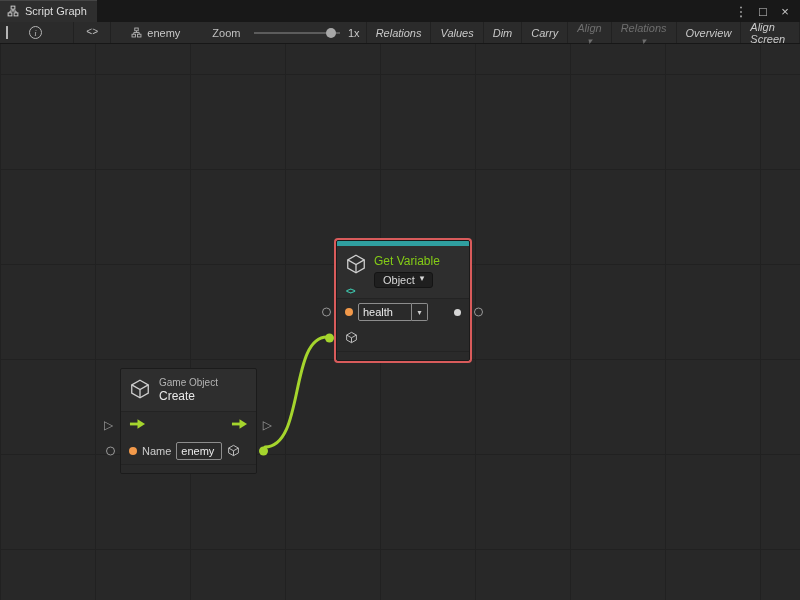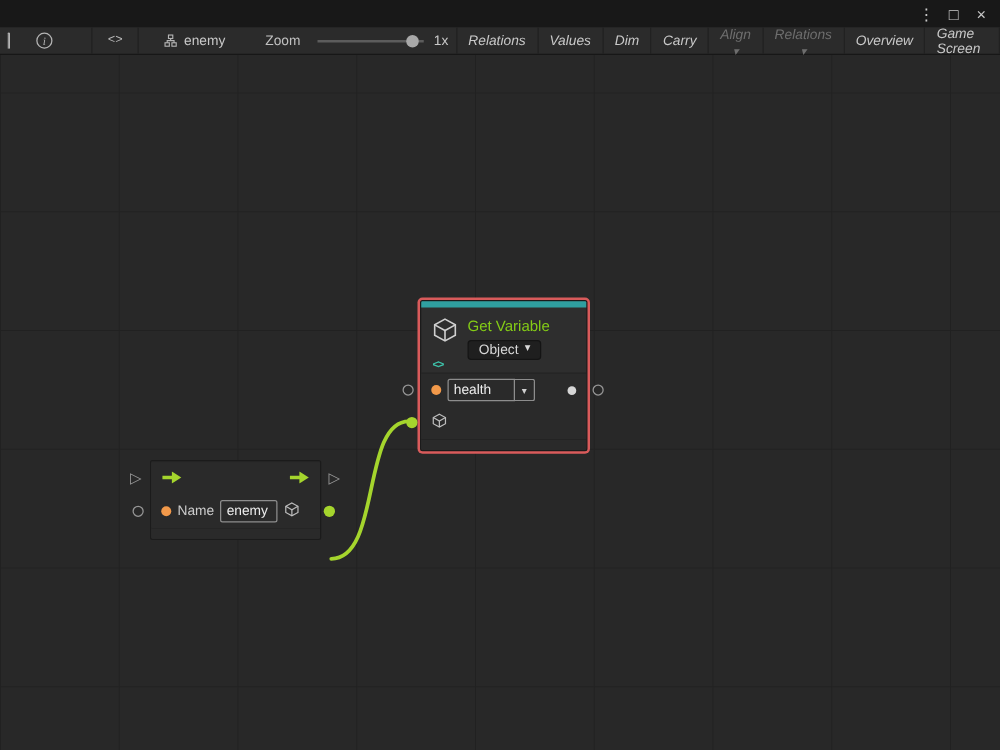--- a/index.html
+++ b/index.html
@@ -108,20 +108,29 @@
   .flow-spacer { flex:1; }
 
   .wires { position:absolute; inset:0; pointer-events:none; }
 </style>
 </head>
 <body>
 
 <div class="window">
 
   <div class="titlebar">
+    <div class="tab">
+      <svg width="12" height="12" viewBox="0 0 16 16" fill="none" stroke="#cccccc" stroke-width="1.3">
+        <rect x="5.5" y="1.5" width="5" height="4"></rect>
+        <rect x="1.5" y="10.5" width="5" height="4"></rect>
+        <rect x="9.5" y="10.5" width="5" height="4"></rect>
+        <path d="M8 5.5 V8 M4 10.5 V8 H12 V10.5"></path>
+      </svg>
+      <span>Script Graph</span>
+    </div>
     <div class="titlebar-controls">
       <span class="tb-ctrl">⋮</span>
       <span class="tb-ctrl">□</span>
       <span class="tb-ctrl">×</span>
     </div>
   </div>
 
   <div class="toolbar">
     <div class="tb-item">
       <span class="lock-icon">
@@ -169,21 +178,21 @@
         <span class="caret-glyph">▾</span>
       </div>
       <div class="tb-btn disabled">
         <span>Relations</span>
         <span class="caret-glyph">▾</span>
       </div>
       <div class="tb-btn">
         <span>Overview</span>
       </div>
       <div class="tb-btn">
-        <span>Game Screen</span>
+        <span>Align Screen</span>
       </div>
     </div>
   </div>
 
   <div class="canvas">
 
     <svg class="wires" width="800" height="556">
       <path d="M 265 403 C 305 403, 289 293, 327 293" fill="none" stroke-width="3" stroke-linecap="round" stroke="#a5d52d"></path>
     </svg>
 
@@ -226,20 +235,33 @@
             <path d="M12 2.5 L21 7.5 V16.5 L12 21.5 L3 16.5 V7.5 Z"></path>
             <path d="M3 7.5 L12 12.5 L21 7.5"></path>
             <path d="M12 12.5 V21.5"></path>
           </svg>
         </span>
       </div>
       <div class="footer"></div>
     </div>
 
     <div class="node node-create">
+      <div class="cr-header">
+        <span>
+          <svg width="22" height="22" viewBox="0 0 24 24" fill="none" stroke="#cfcfcf" stroke-width="1.4">
+            <path d="M12 2.5 L21 7.5 V16.5 L12 21.5 L3 16.5 V7.5 Z"></path>
+            <path d="M3 7.5 L12 12.5 L21 7.5"></path>
+            <path d="M12 12.5 V21.5"></path>
+          </svg>
+        </span>
+        <div>
+          <div class="cr-type">Game Object</div>
+          <div class="cr-action">Create</div>
+        </div>
+      </div>
       <div class="divider"></div>
       <div class="row">
         <span class="tri out-left">▷</span>
         <span>
           <svg width="17" height="10" viewBox="0 0 18 10">
             <path d="M1 5 H10" stroke="#a5d52d" stroke-width="3"></path>
             <path d="M9 0 L17 5 L9 10 Z" fill="#a5d52d"></path>
           </svg>
         </span>
         <span class="flow-spacer"></span>

